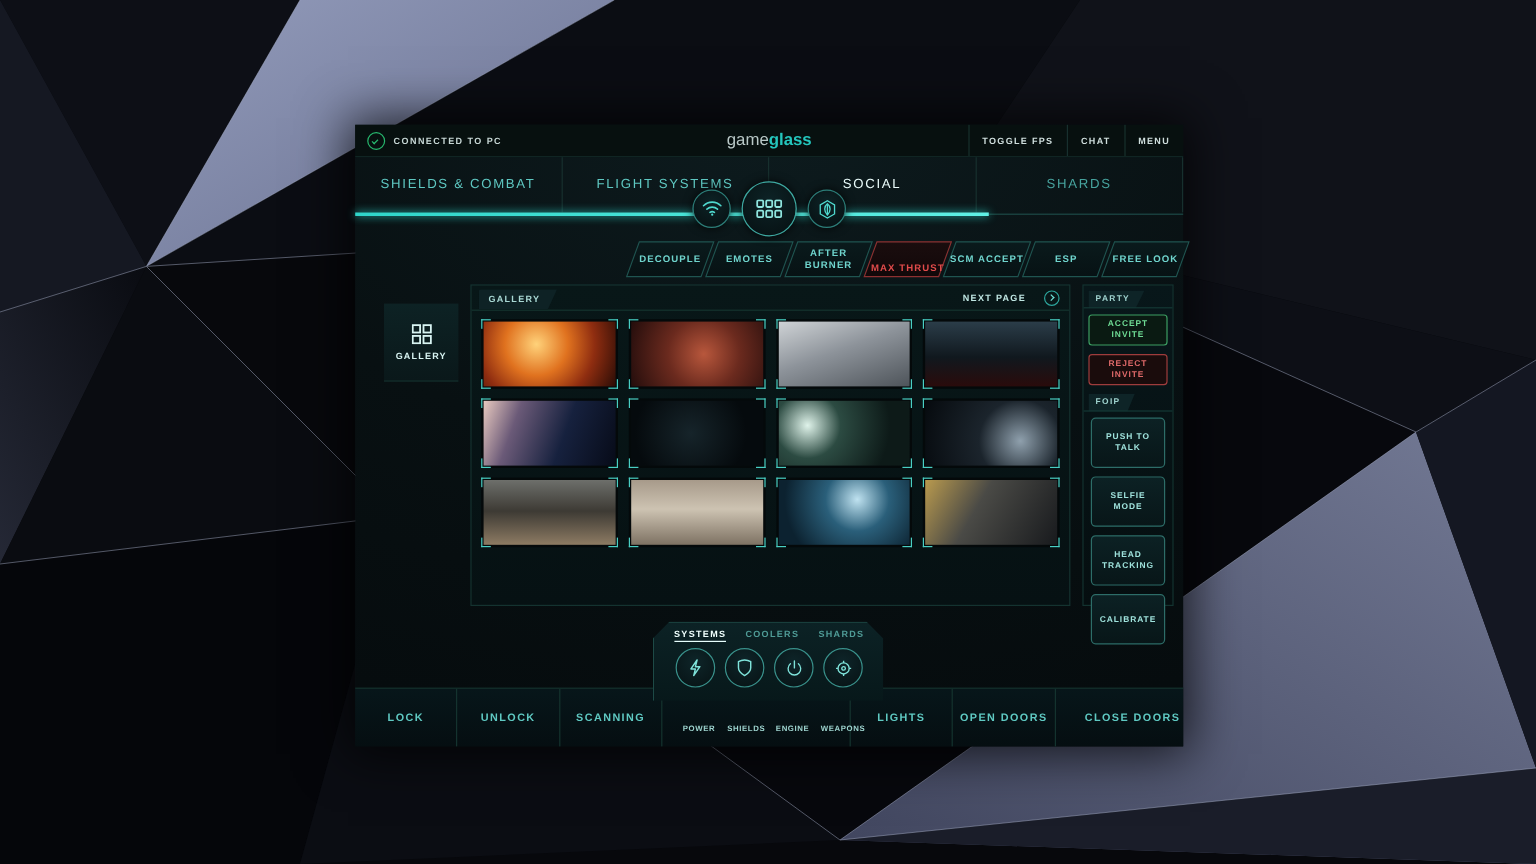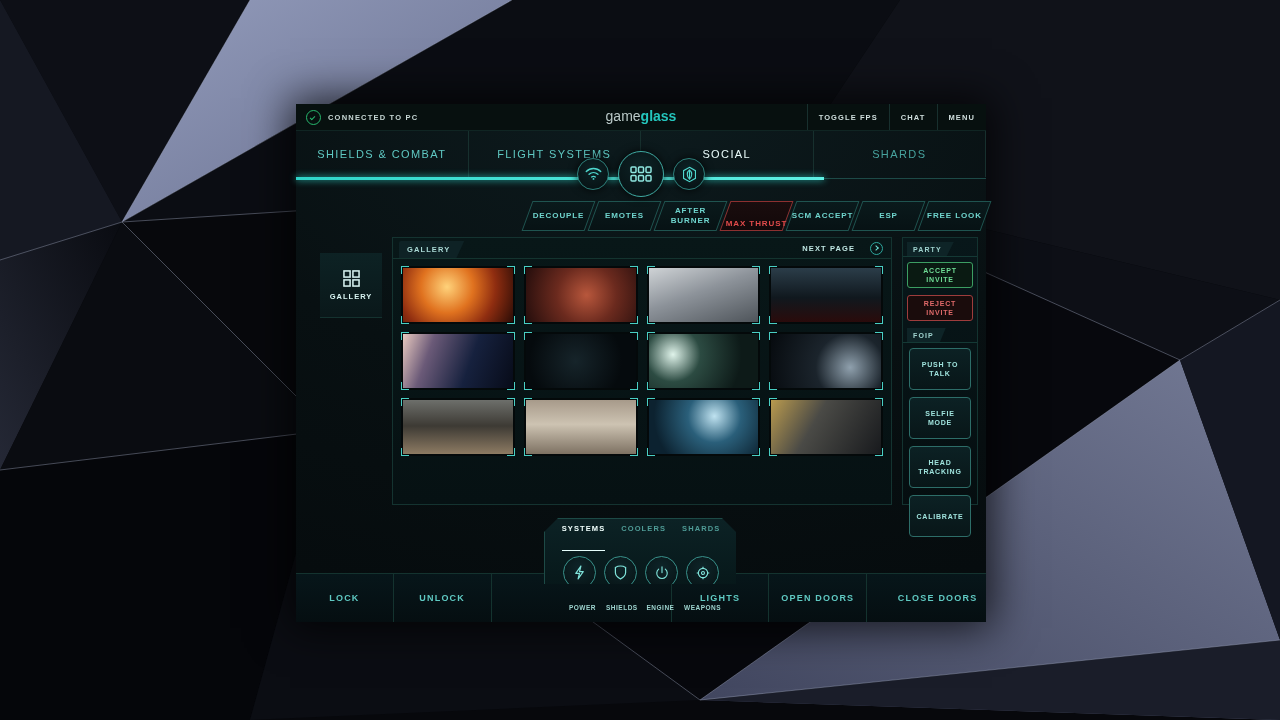--- a/index.html
+++ b/index.html
@@ -83,21 +83,21 @@
   .rbtn{margin:0 auto 7px;width:60px;min-height:18px;display:flex;align-items:center;justify-content:center;text-align:center;font-size:7px;font-weight:bold;letter-spacing:.8px;line-height:9px;border-radius:3px;cursor:pointer;padding:3px 2px;}
   .rbtn.accept{border:1px solid #3c9e62;color:#6fdc95;background:#0a1a12;}
   .rbtn.reject{border:1px solid #9e3c3c;color:#e06a6a;background:#1a0c0c;}
   .rbtn.foip{width:56px;height:34px;border:1px solid #2d6d68;color:#9fe2dc;background:linear-gradient(180deg,#0c2124,#081618);border-radius:4px;}
   
   .hud{position:absolute;left:50%;transform:translateX(-50%);bottom:36px;width:192px;height:66px;
        background:linear-gradient(180deg,#0c2225,#07181a);border:1px solid #1d4a46;
        clip-path:polygon(14px 0,178px 0,192px 14px,192px 66px,0 66px,0 14px);z-index:9;}
   .hudtabs{display:flex;justify-content:center;gap:16px;padding-top:5px;}
   .hudtab{font-size:7.5px;font-weight:bold;letter-spacing:1.1px;color:#4f9b96;cursor:pointer;}
-  .hudtab.active{color:#f0fffd;border-bottom:1.4px solid #e8fffd;padding-bottom:17px;text-align:right;}
+  .hudtab.active{color:#f0fffd;border-bottom:1.4px solid #e8fffd;padding-bottom:1px;text-align:right;}
   .hudicons{display:flex;justify-content:center;gap:8px;margin-top:5px;}
   .hicon{width:31px;height:31px;border-radius:50%;border:1.2px solid #39918b;display:flex;align-items:center;justify-content:center;background:radial-gradient(circle at 50% 35%,#0e2529,#071214);cursor:pointer;}
   
   .botbar{position:absolute;left:0;bottom:0;width:100%;height:48px;display:flex;background:linear-gradient(180deg,#07161a,#050e11);border-top:1px solid #14332f;}
   .bb{flex:1;display:flex;align-items:center;justify-content:center;font-size:9px;font-weight:bold;letter-spacing:1.2px;color:#5fc9c2;border-right:1px solid #14332f;cursor:pointer;}
   .bb:last-child{border-right:none;margin-left:22px;}
   .bb.spacer{flex:1.85;border-right:1px solid #14332f;}
   .hudlabels{position:absolute;left:50%;transform:translateX(-50%);bottom:11px;display:flex;gap:8px;z-index:10;}
   .hudlabels span{width:31px;text-align:center;font-size:6.5px;font-weight:bold;letter-spacing:.5px;color:#9dd3ce;}
 </style>
@@ -398,20 +398,21 @@
             <circle cx="8" cy="8" r="1.7"></circle>
           <path d="M8 .8 L8 2.8 M8 13.2 L8 15.2 M.8 8 L2.8 8 M13.2 8 L15.2 8"></path>
         </svg>
       </div>
     </div>
   </div>
 
   <div class="botbar">
     <div class="bb">LOCK</div>
     <div class="bb">UNLOCK</div>
+    <div class="bb">SCANNING</div>
     <div class="bb spacer"></div>
     <div class="bb">LIGHTS</div>
     <div class="bb">OPEN DOORS</div>
     <div class="bb">CLOSE DOORS</div>
   </div>
 
   <div class="hudlabels">
     <span>POWER</span>
     <span>SHIELDS</span>
     <span>ENGINE</span>

